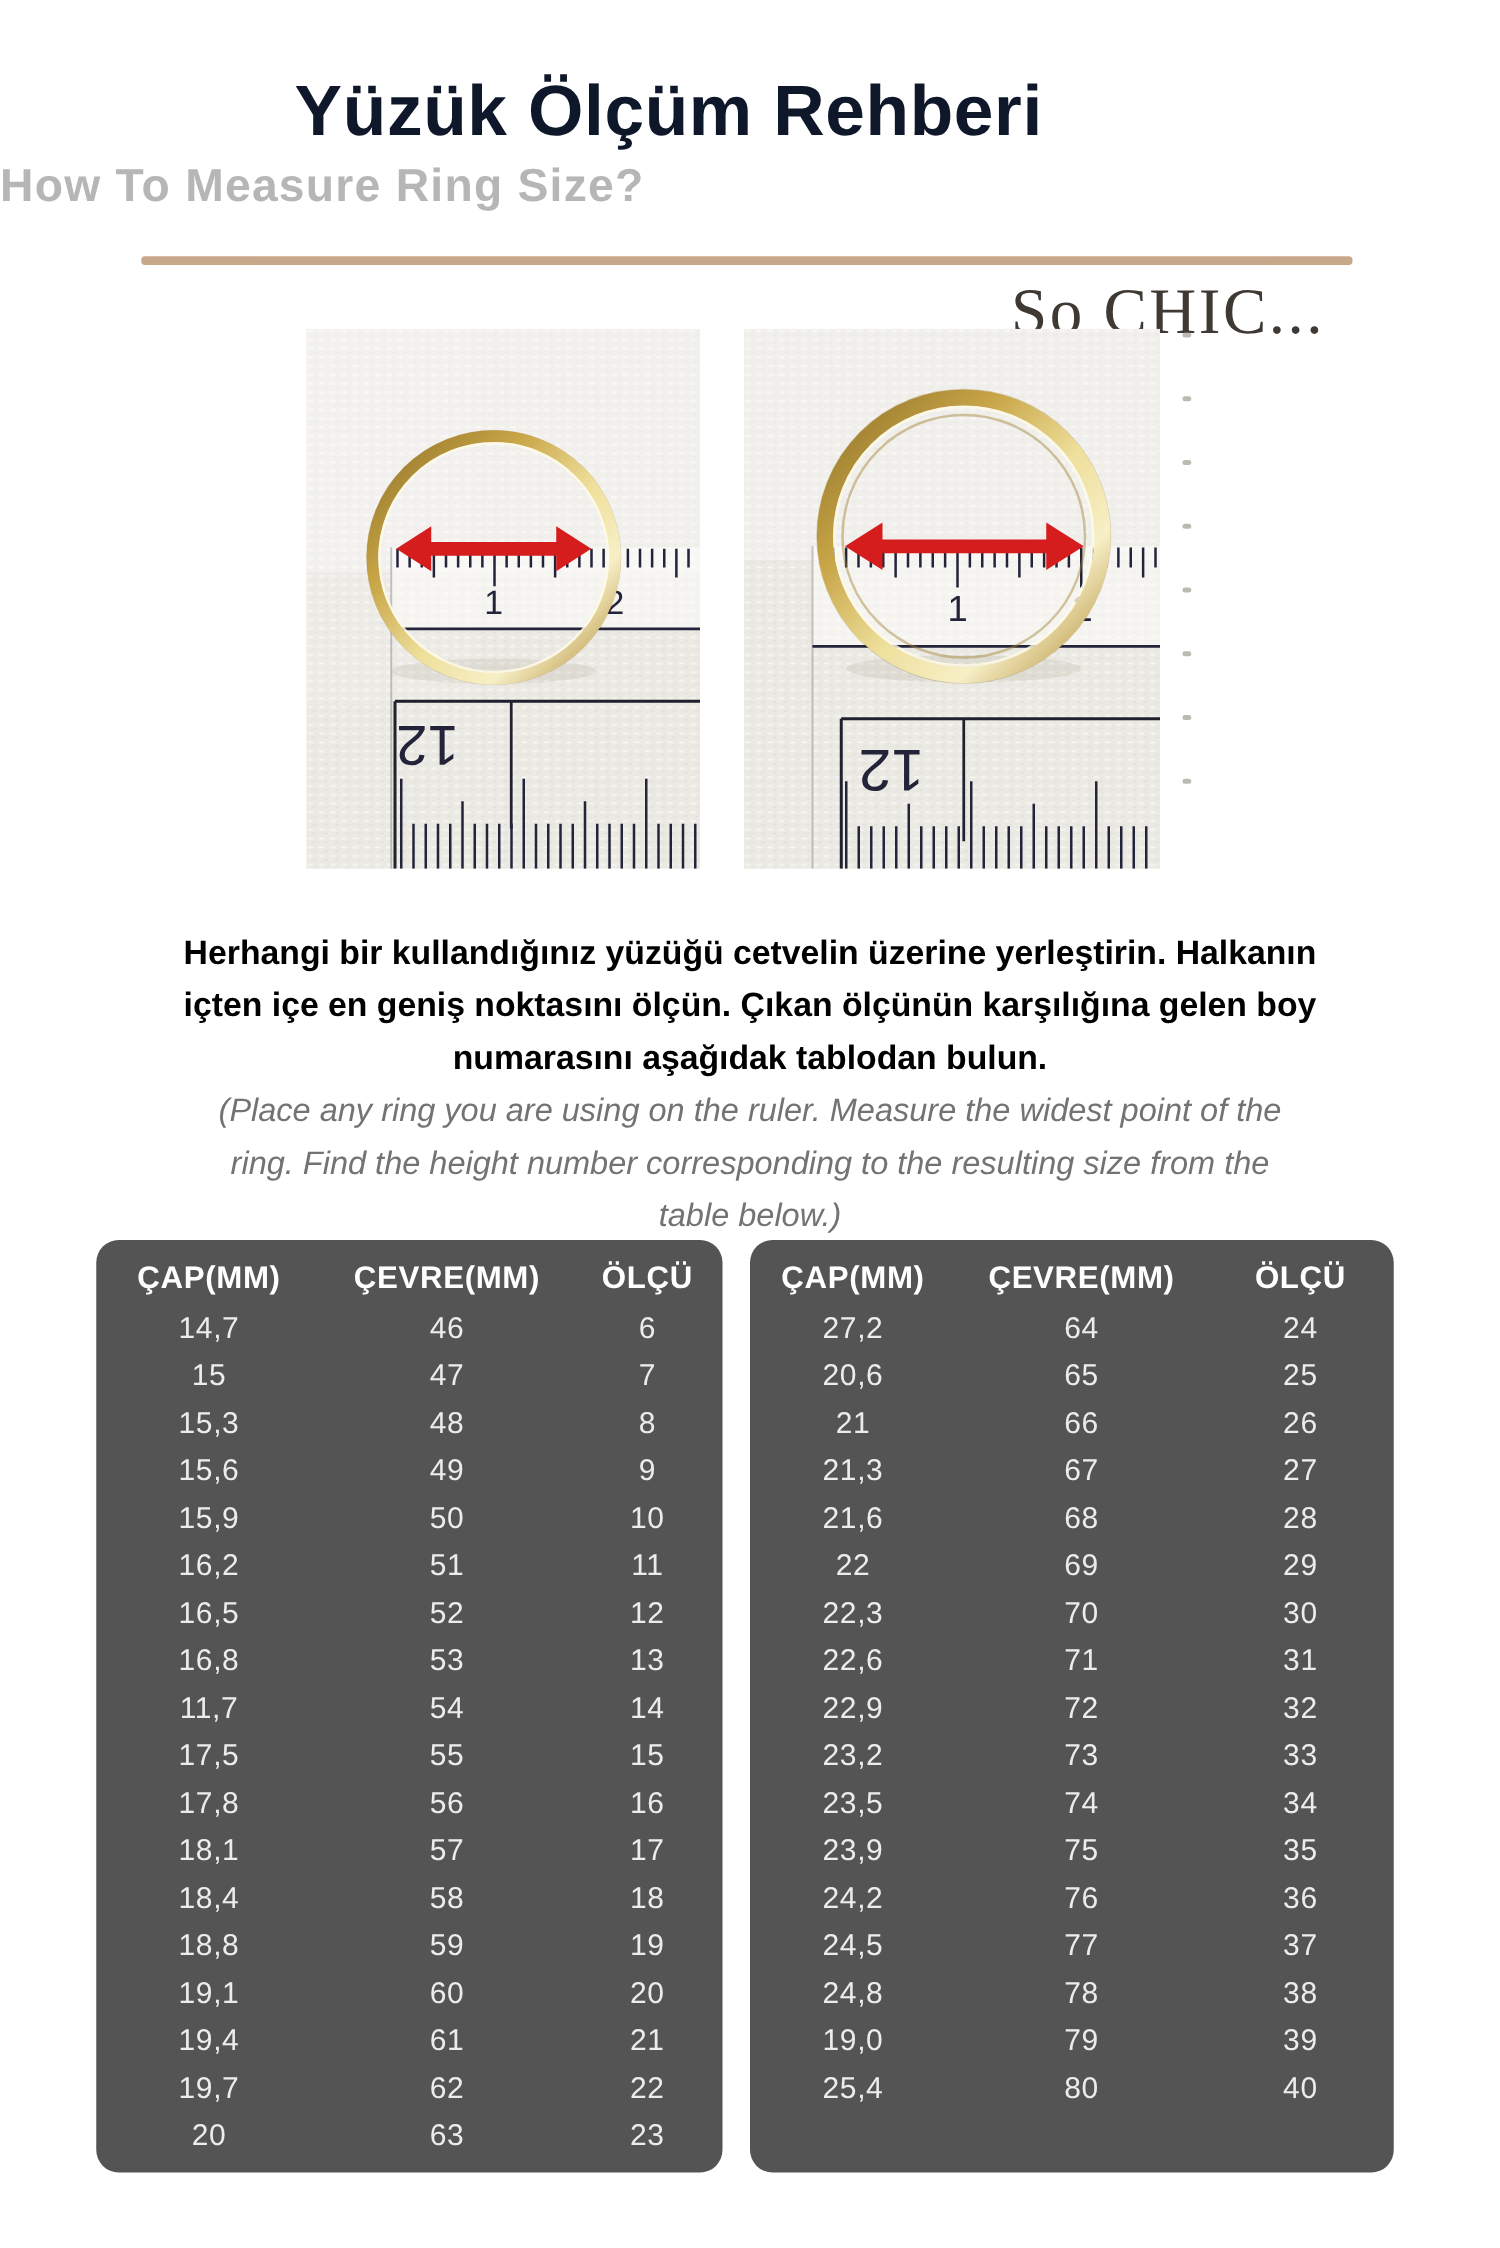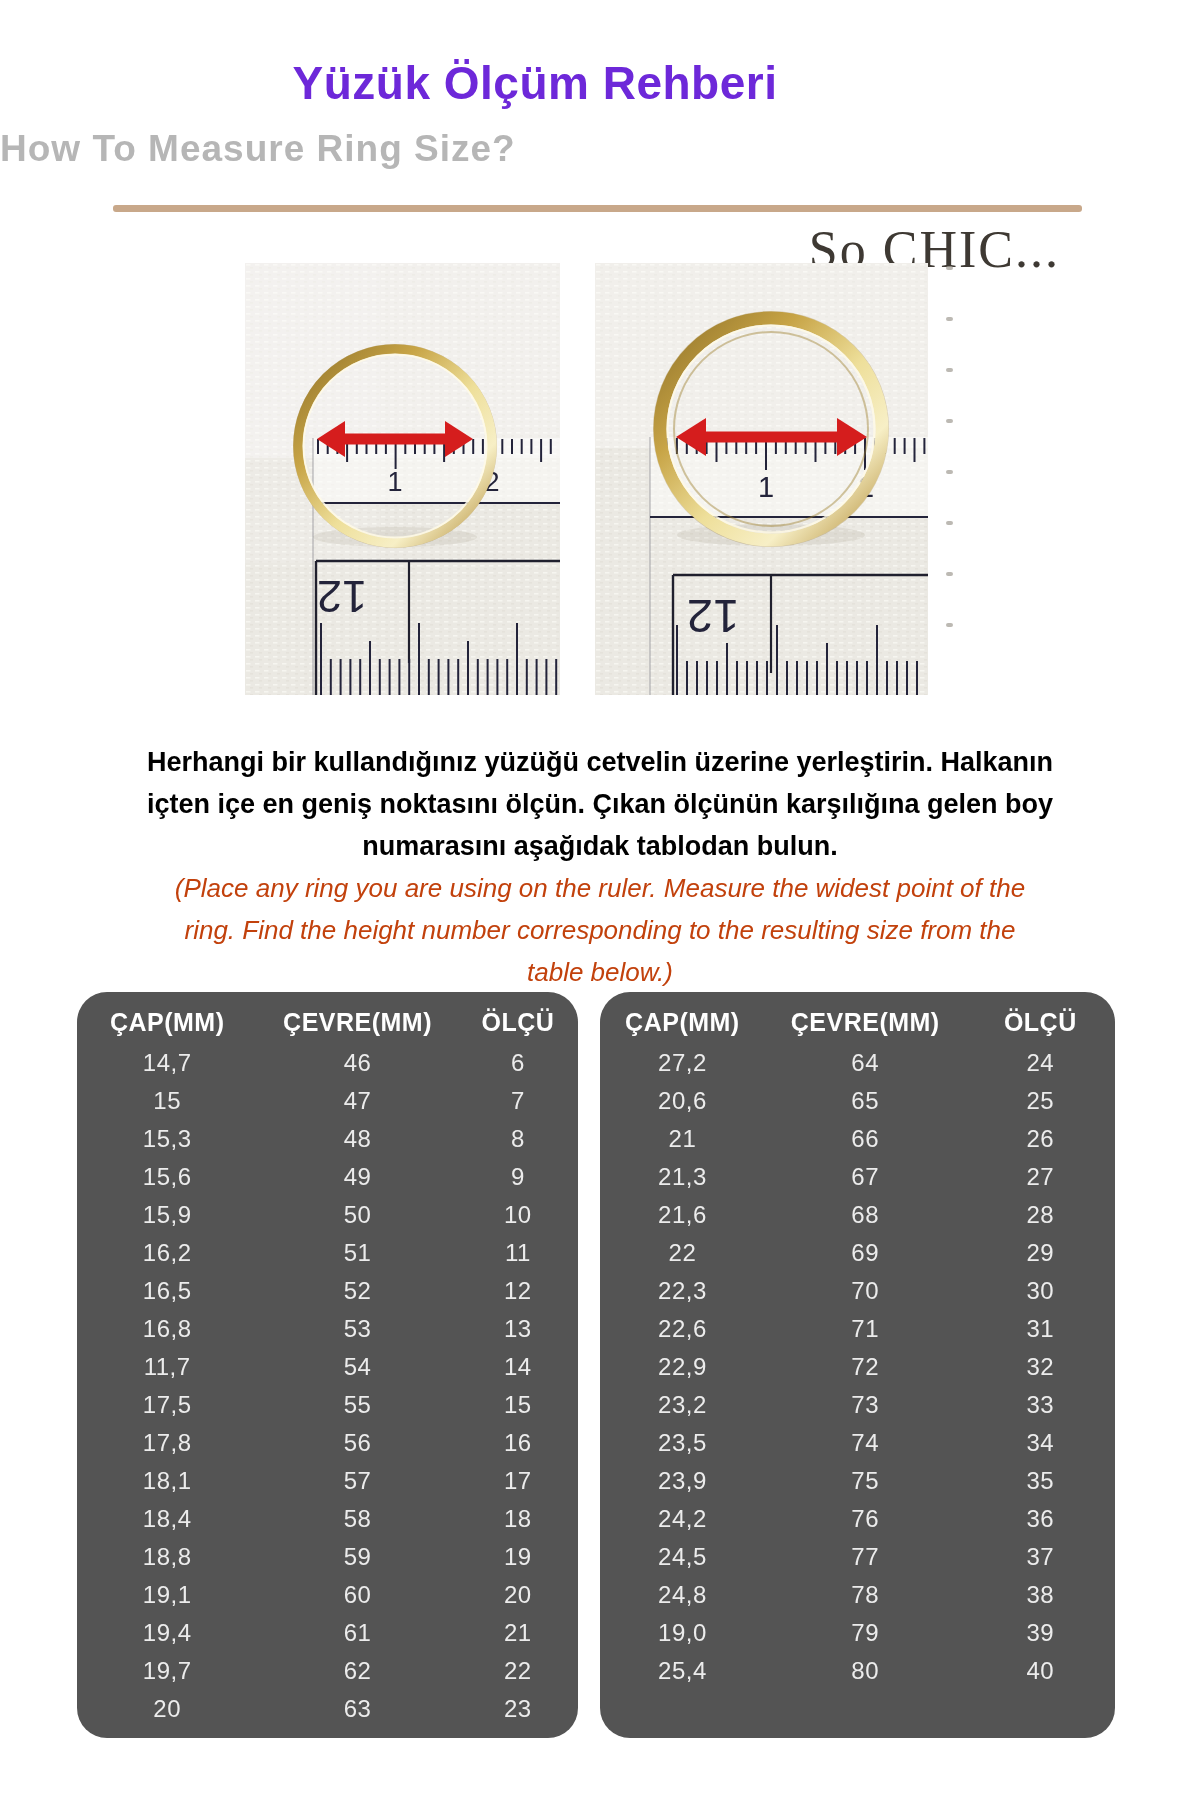--- a/index.html
+++ b/index.html
@@ -1,41 +1,41 @@
 <!DOCTYPE html>
 <html><head>
 <meta charset="utf-8">
 <style>
   html,body{margin:0;padding:0;background:#ffffff;}
   .page{position:relative;width:1200px;height:1798px;background:#ffffff;overflow:hidden;
         font-family:"Liberation Sans",sans-serif;}
 
   .title{position:absolute;top:56px;left:0;width:1070px;margin:0;text-align:center;
-         font-size:46px;font-weight:bold;color:#6d28d9;letter-spacing:0.5px;}
+         font-size:57px;font-weight:bold;color:#0f172a;letter-spacing:0.5px;}
   .subtitle{position:absolute;top:128px;left:0;width:1064px;margin:0;
             font-size:37px;font-weight:bold;color:#b6b6b6;letter-spacing:1px;}
   .divider{position:absolute;top:205px;left:113px;width:969px;height:7px;border-radius:3px;}
 
   .brand{position:absolute;top:220px;right:140px;font-family:"Liberation Serif",serif;
          font-size:52px;color:#3e3933;letter-spacing:2px;white-space:nowrap;margin-left:44px;}
 
   .photo{position:absolute;top:263px;display:block;}
   .photo.left{left:245px;}
   .photo.right{left:595px;}
 
   .dotstrip{position:absolute;left:946px;top:266px;display:flex;flex-direction:column;}
   .dotstrip span{display:block;width:7px;height:4px;border-radius:2px;background:#a5a199;
                  opacity:.75;margin-bottom:47px;}
 
   .instr-tr{position:absolute;top:741px;left:0;width:1200px;text-align:center;
             font-size:27px;font-weight:bold;color:#000000;line-height:42px;}
   .instr-en{position:absolute;top:867px;left:0;width:1200px;text-align:center;
-            font-size:26px;font-style:italic;color:#c2410c;line-height:42px;}
-
-  .size-table{position:absolute;top:992px;height:746px;border-radius:30px;overflow:hidden;
+            font-size:26px;font-style:italic;color:#737373;line-height:42px;}
+
+  .size-table{position:absolute;top:992px;height:746px;border-radius:18px;overflow:hidden;
               box-sizing:border-box;padding-top:8px;}
   .size-table.t0{left:77px;width:501px;}
   .size-table.t1{left:600px;width:515px;}
   .size-table table{width:100%;border-collapse:collapse;table-layout:fixed;}
   .size-table th{height:44px;font-size:25px;font-weight:bold;color:#ffffff;
                  letter-spacing:0.5px;text-align:center;vertical-align:middle;padding:0;}
   .size-table td{height:38px;font-size:24px;font-weight:400;color:#ececec;
                  letter-spacing:0.5px;text-align:center;vertical-align:middle;padding:0;}
   .t0 col.c1{width:36%;} .t0 col.c2{width:40%;} .t0 col.c3{width:24%;}
   .t1 col.c1{width:32%;} .t1 col.c2{width:39%;} .t1 col.c3{width:29%;}

